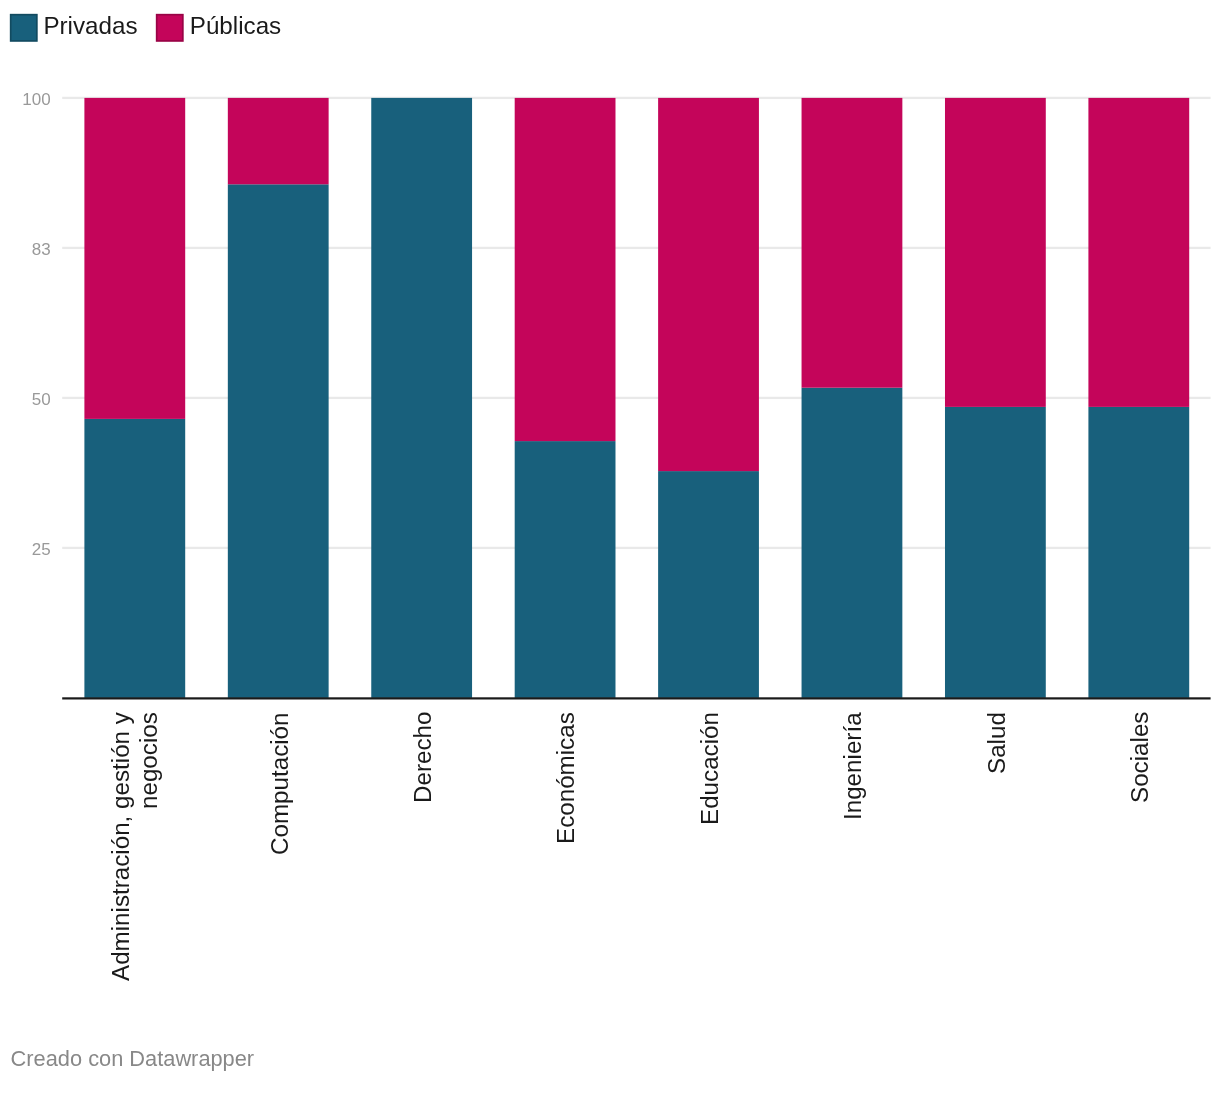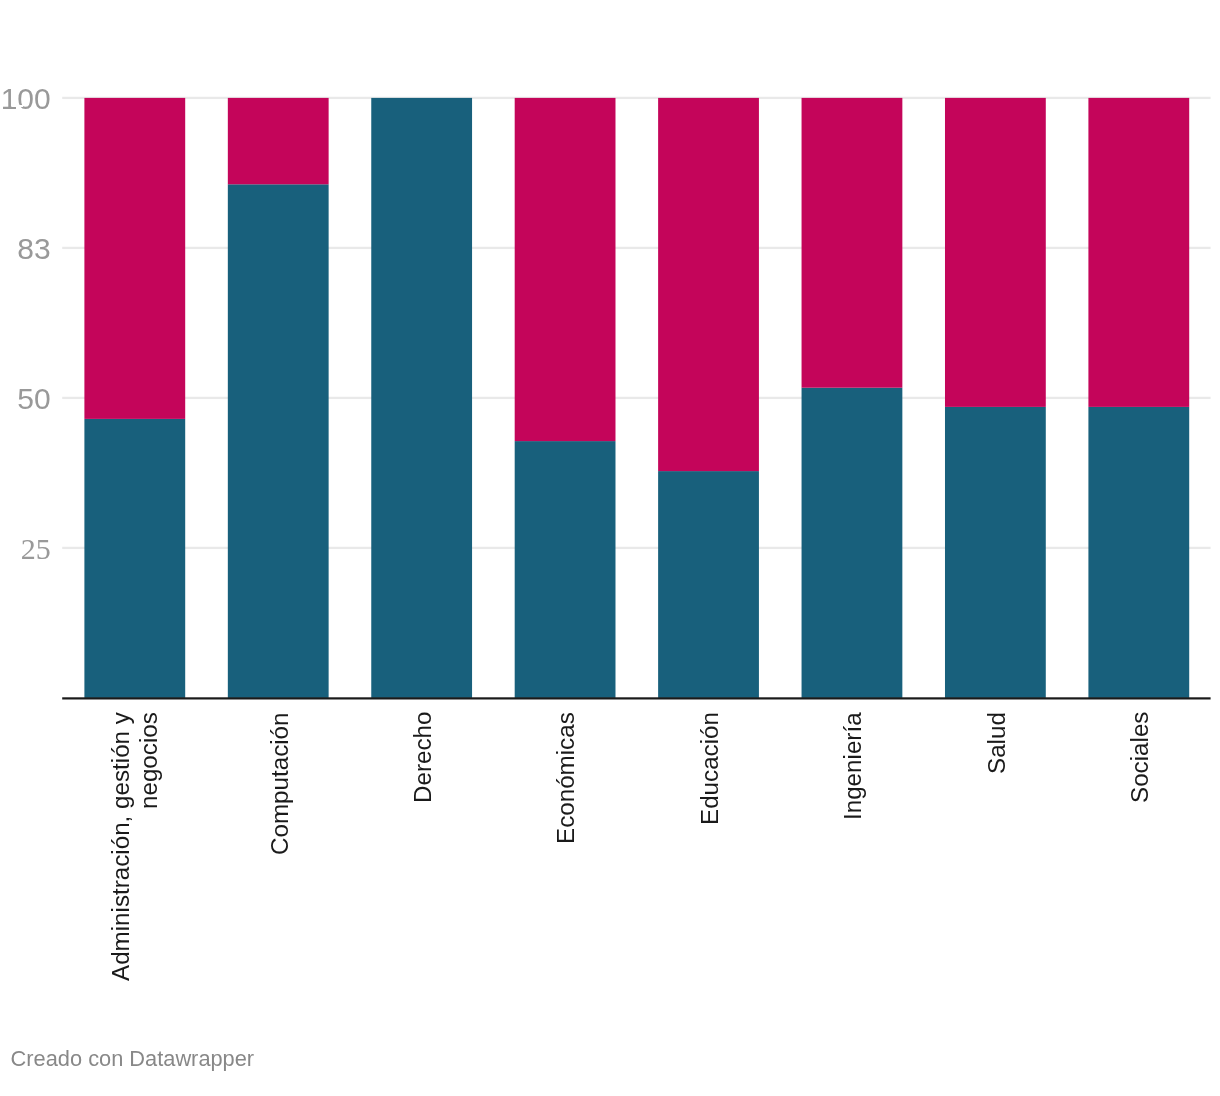--- a/index.html
+++ b/index.html
@@ -16,35 +16,51 @@
   .legend{position:absolute;left:9px;top:13px;height:30px;display:flex;align-items:center;}
   .legend-item{display:flex;align-items:center;height:30px;}
   .legend-item + .legend-item{margin-left:17.9px;}
   .legend-swatch{width:30px;height:30px;flex:0 0 auto;display:block;}
   .legend-label{font-size:24.2px;color:#1a1a1a;margin-left:4.4px;line-height:30px;white-space:nowrap;position:relative;top:-2px;}
 
   
   .plot{position:absolute;left:0;top:0;width:1220px;height:1096px;}
   .chart-svg{position:absolute;left:0;top:0;shape-rendering:auto;}
   .serif-trim{position:absolute;background:#ffffff;}
-  .ytick{position:absolute;right:1169.3px;width:auto;text-align:right;font-size:30px;color:#999999;
+  .ytick{position:absolute;right:1169.3px;width:auto;text-align:right;font-size:17px;color:#999999;
          line-height:1;transform:translateY(calc(-50% + 1px));white-space:nowrap;}
 
   .xlabel{position:absolute;top:0;left:0;
           font-size:24.2px;color:#1a1a1a;line-height:28.2px;
           writing-mode:vertical-rl;transform:rotate(180deg);
           white-space:pre;text-align:right;}
 
   .footer{position:absolute;left:10.6px;top:1048px;font-size:21.8px;color:#888888;line-height:1;}
 </style>
 </head>
 <body>
 
 <div id="chart">
 
+  <div class="legend">
+    <div class="legend-item">
+      <svg class="legend-swatch" viewBox="0 0 30 30" width="30" height="30">
+          <rect class="sw-fill" x="0.85" y="0.85" width="27.8" height="27.9" fill="#18607c"></rect>
+          <rect class="sw-edge" x="1.7" y="1.7" width="26.1" height="26.2" fill="none" stroke="rgba(0,0,0,0.22)" stroke-width="1.7"></rect>
+        </svg>
+      <span class="legend-label" style="color: rgb(26, 26, 26);">Privadas</span>
+    </div>
+    <div class="legend-item">
+      <svg class="legend-swatch" viewBox="0 0 30 30" width="30" height="30">
+          <rect class="sw-fill" x="0.85" y="0.85" width="27.8" height="27.9" fill="#c4055a"></rect>
+          <rect class="sw-edge" x="1.7" y="1.7" width="26.1" height="26.2" fill="none" stroke="rgba(0,0,0,0.22)" stroke-width="1.7"></rect>
+        </svg>
+      <span class="legend-label" style="color: rgb(26, 26, 26);">Públicas</span>
+    </div>
+  </div>
 
   <div class="plot" id="plot">
     <svg class="chart-svg" id="canvas" width="1220" height="1096" viewBox="0 0 1220 1096">
         <rect x="62.2" y="546.75" width="1148.3999999999999" height="2.3" fill="#e9e9e9"></rect>
         <rect x="62.2" y="396.75" width="1148.3999999999999" height="2.3" fill="#e9e9e9"></rect>
         <rect x="62.2" y="246.74999999999997" width="1148.3999999999999" height="2.3" fill="#e9e9e9"></rect>
         <rect x="62.2" y="96.74999999999997" width="1148.3999999999999" height="2.3" fill="#e9e9e9"></rect>
         <rect x="84.4" y="418.9" width="100.8" height="279" fill="#18607c"></rect>
         <rect x="84.4" y="97.89999999999998" width="100.8" height="321" fill="#c4055a"></rect>
         <rect x="227.83" y="184.29999999999995" width="100.8" height="513.6" fill="#18607c"></rect>
@@ -55,21 +71,21 @@
         <rect x="658.12" y="471.1" width="100.8" height="226.79999999999995" fill="#18607c"></rect>
         <rect x="658.12" y="97.89999999999998" width="100.8" height="373.20000000000005" fill="#c4055a"></rect>
         <rect x="801.5500000000001" y="387.7" width="100.8" height="310.2" fill="#18607c"></rect>
         <rect x="801.5500000000001" y="97.89999999999998" width="100.8" height="289.8" fill="#c4055a"></rect>
         <rect x="944.98" y="406.9" width="100.8" height="291" fill="#18607c"></rect>
         <rect x="944.98" y="97.89999999999998" width="100.8" height="309" fill="#c4055a"></rect>
         <rect x="1088.41" y="406.9" width="100.8" height="291" fill="#18607c"></rect>
         <rect x="1088.41" y="97.89999999999998" width="100.8" height="309" fill="#c4055a"></rect>
         <rect x="62.2" y="697.3" width="1148.3999999999999" height="2.2" fill="#1a1a1a"></rect>
       </svg>
-  <div class="ytick" style="top: 547.9px; color: rgb(153, 153, 153); font-family: Liberation Serif, serif;">25</div>
+  <div class="ytick" style="top: 547.9px; color: rgb(153, 153, 153);">25</div>
       <div class="ytick" style="top: 397.9px; color: rgb(153, 153, 153); margin-left: 20px;">50</div>
       <div class="ytick" style="top: 247.9px; color: rgb(153, 153, 153);">83</div>
       <div class="ytick" style="top: 97.9px; color: rgb(153, 153, 153);">100</div>
       <div class="serif-trim" style="left: 11.7438px; top: 104.889px; width: 4.4px; height: 2.6px;"></div>
       <div class="serif-trim" style="left: 19.0038px; top: 104.889px; width: 3.8px; height: 2.6px;"></div>
       <div class="xlabel" style="color: rgb(26, 26, 26); left: 107.1px; top: 711.9px; height: 290px;"><div>Administración, gestión y</div><div>negocios</div></div>
       <div class="xlabel" style="color: rgb(26, 26, 26); left: 265.63px; top: 711.9px; height: 290px;"><div>Computación</div></div>
       <div class="xlabel" style="color: rgb(26, 26, 26); left: 409.06px; top: 711.9px; height: 290px;"><div>Derecho</div></div>
       <div class="xlabel" style="color: rgb(26, 26, 26); left: 552.49px; top: 711.9px; height: 290px;"><div>Económicas</div></div>
       <div class="xlabel" style="color: rgb(26, 26, 26); left: 695.92px; top: 711.9px; height: 290px;"><div>Educación</div></div>

